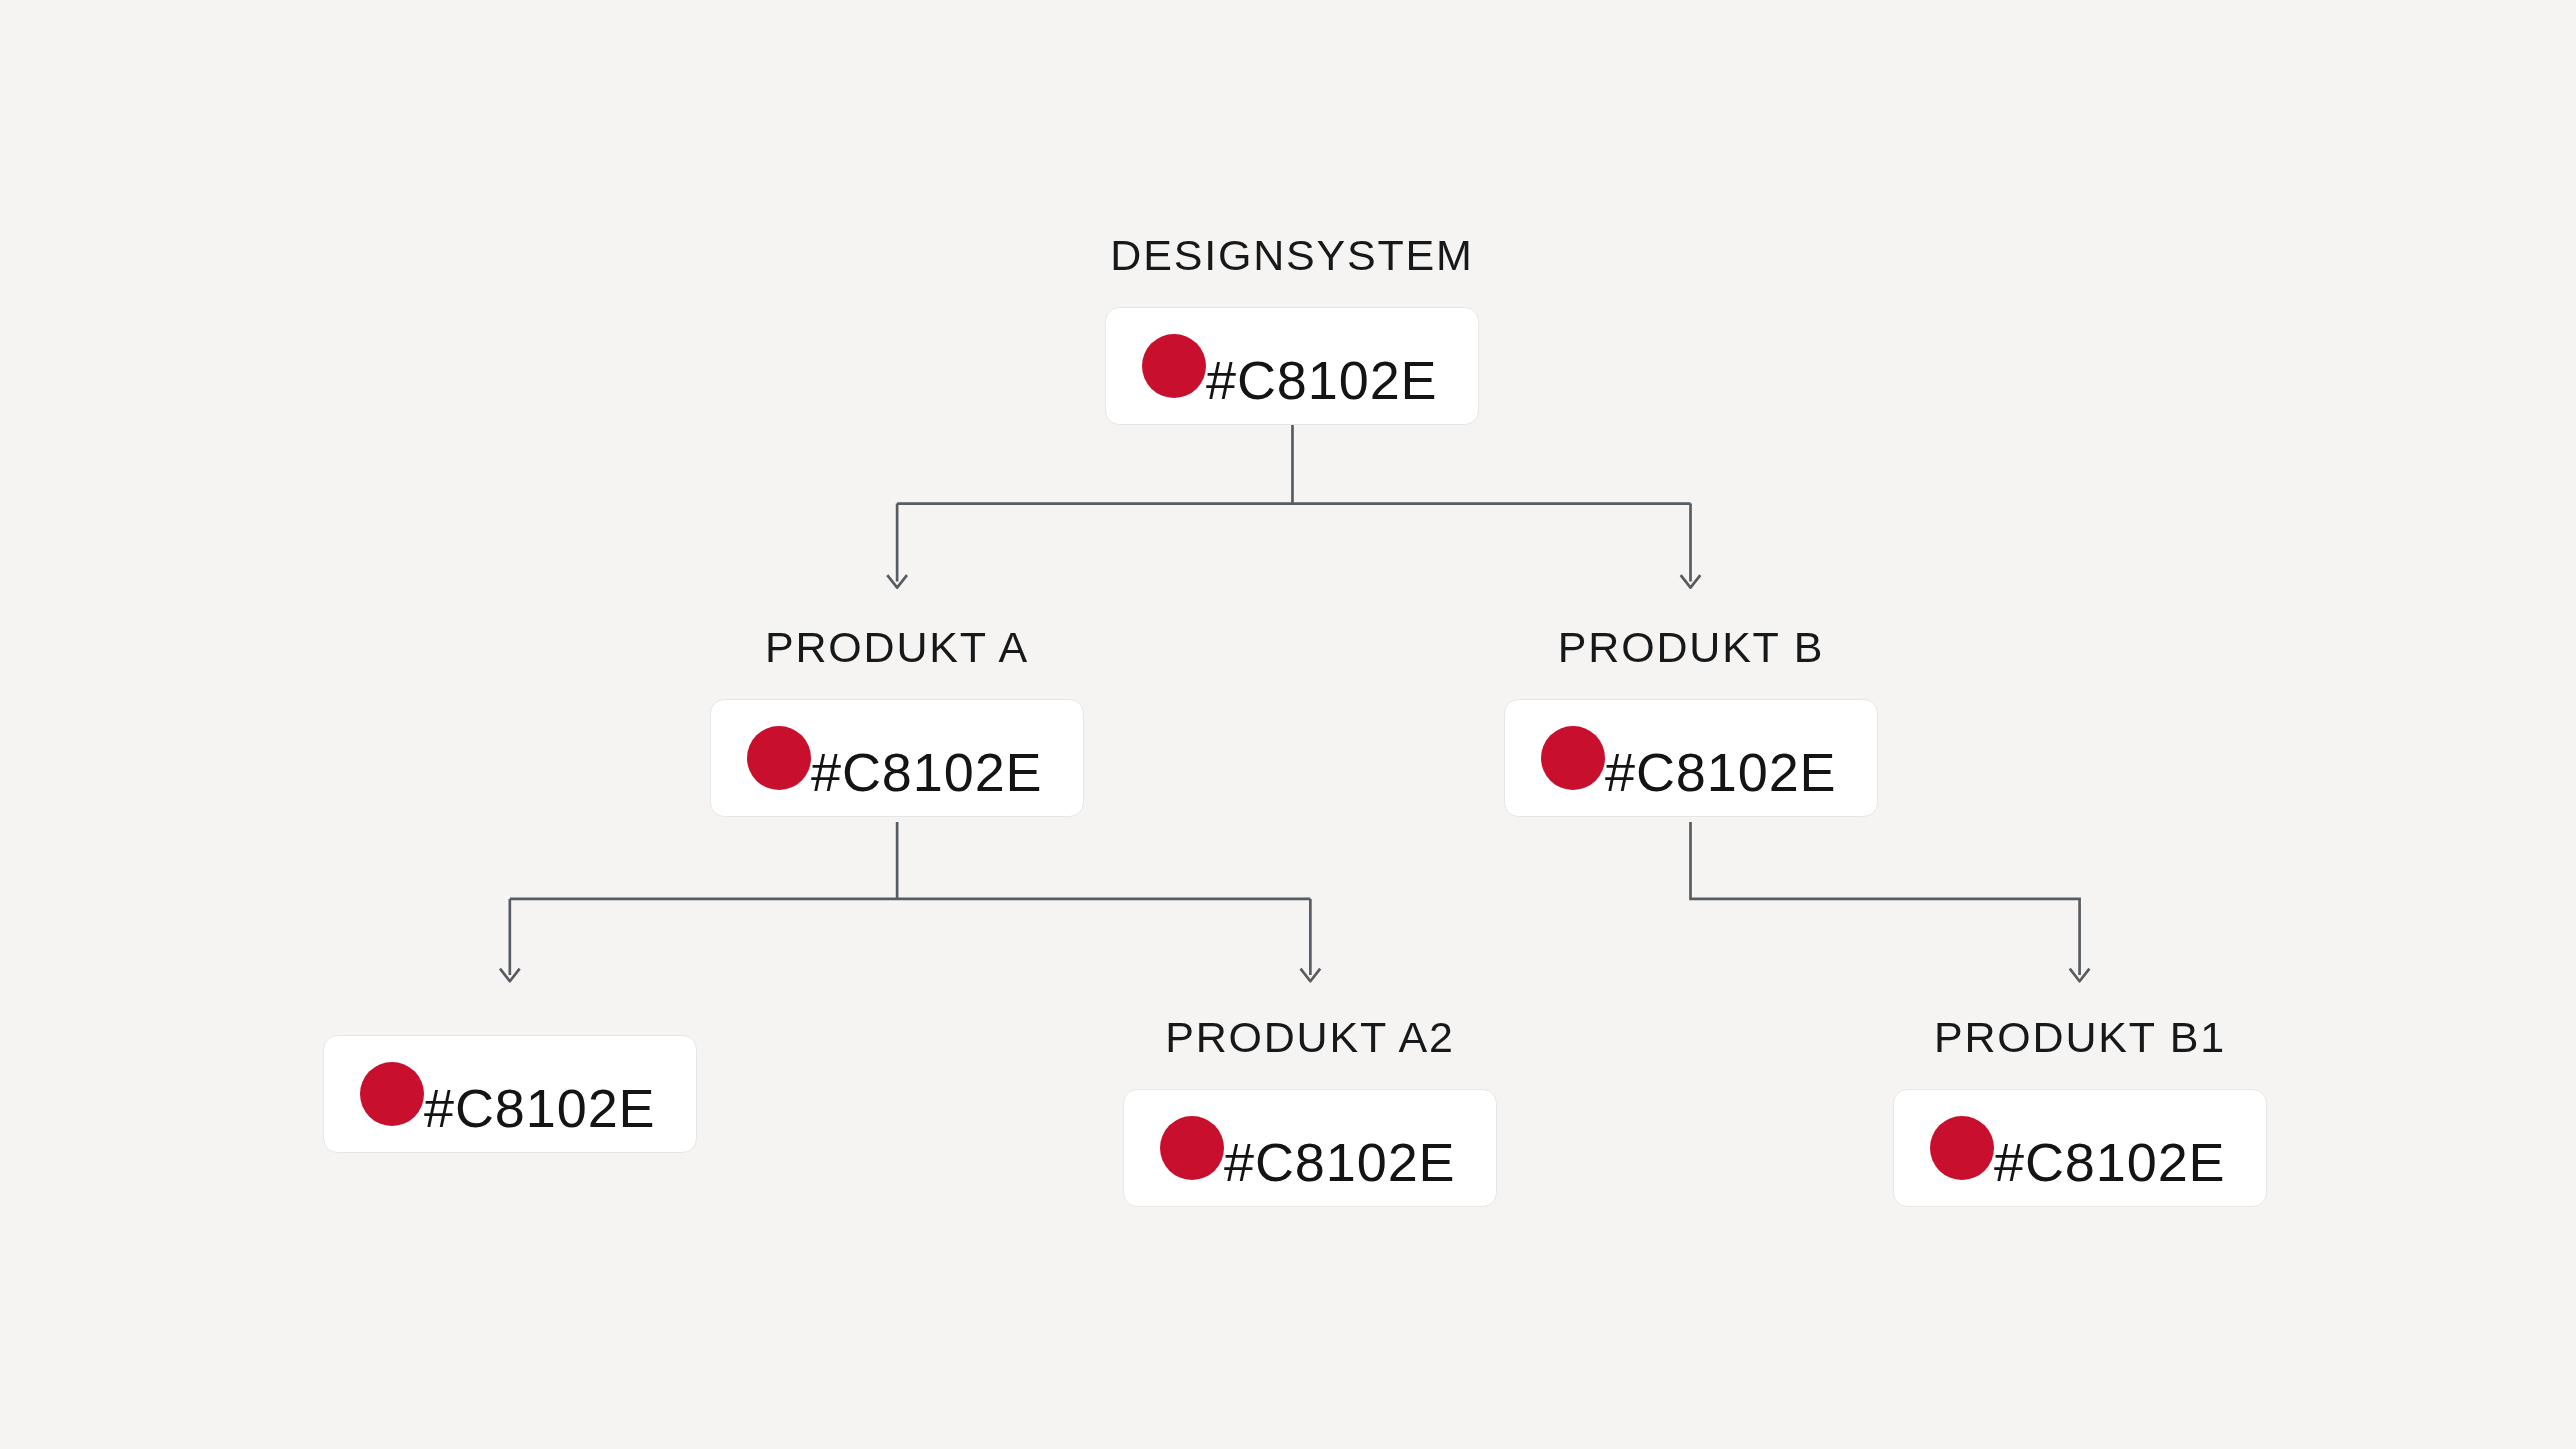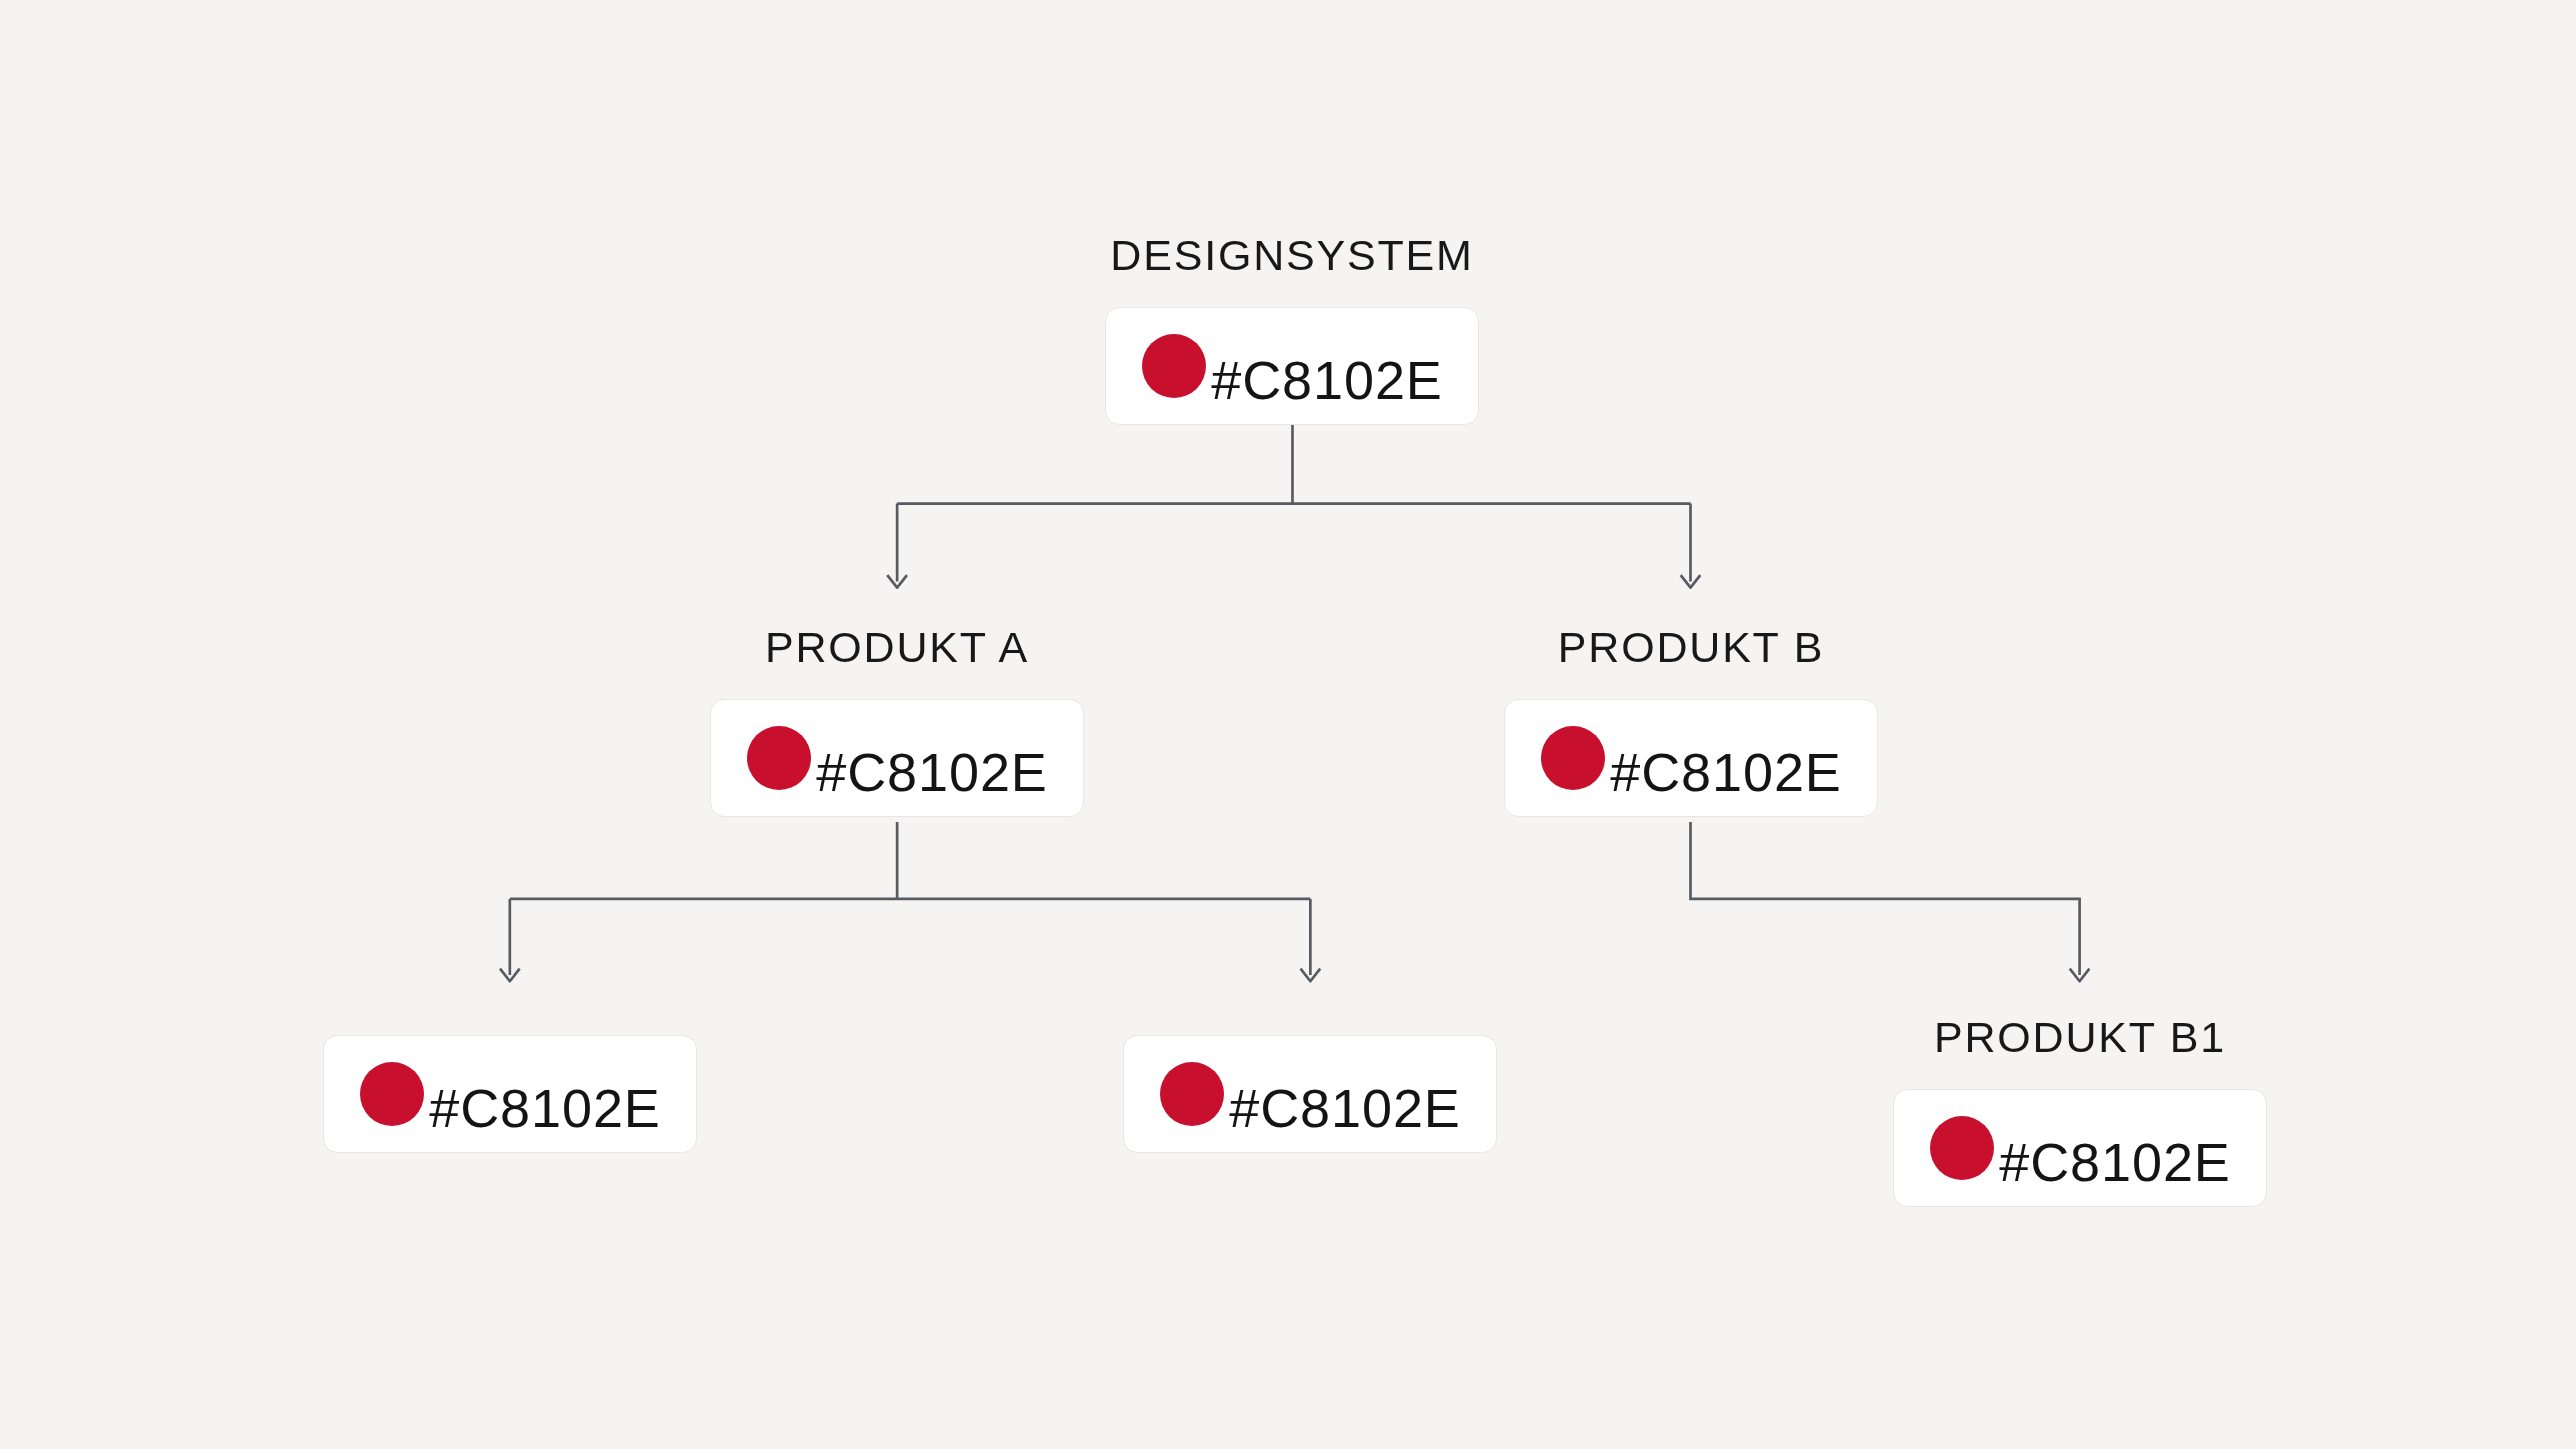--- a/index.html
+++ b/index.html
@@ -52,21 +52,21 @@
   }
   .swatch {
     width: 64px;
     height: 64px;
     border-radius: 50%;
     flex: none;
     background: #C8102E;
   }
   .hex {
     flex: 1;
-    text-align: center;
+    text-align: left;
     font-size: 54px;
     letter-spacing: 0.9px;
     color: #141414;
     white-space: nowrap;
     margin-top: 28px;
   }
 </style>
 </head>
 <body>
 
@@ -111,20 +111,21 @@
   </div>
 
   <div class="node" style="--cx:510px; --top:1010px">
     <div class="card">
       <span class="swatch" style="background: rgb(200, 16, 46);"></span>
       <span class="hex">#C8102E</span>
     </div>
   </div>
 
   <div class="node" style="--cx:1310px; --top:1010px">
+    <div class="node-label">PRODUKT A2</div>
     <div class="card">
       <span class="swatch" style="background: rgb(200, 16, 46);"></span>
       <span class="hex">#C8102E</span>
     </div>
   </div>
 
   <div class="node" style="--cx:2080px; --top:1010px">
     <div class="node-label">PRODUKT B1</div>
     <div class="card">
       <span class="swatch" style="background: rgb(200, 16, 46);"></span>

